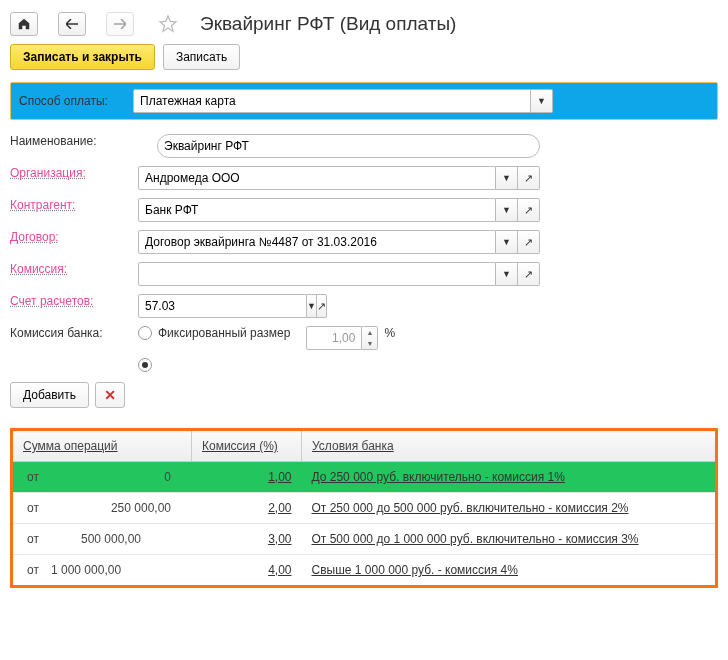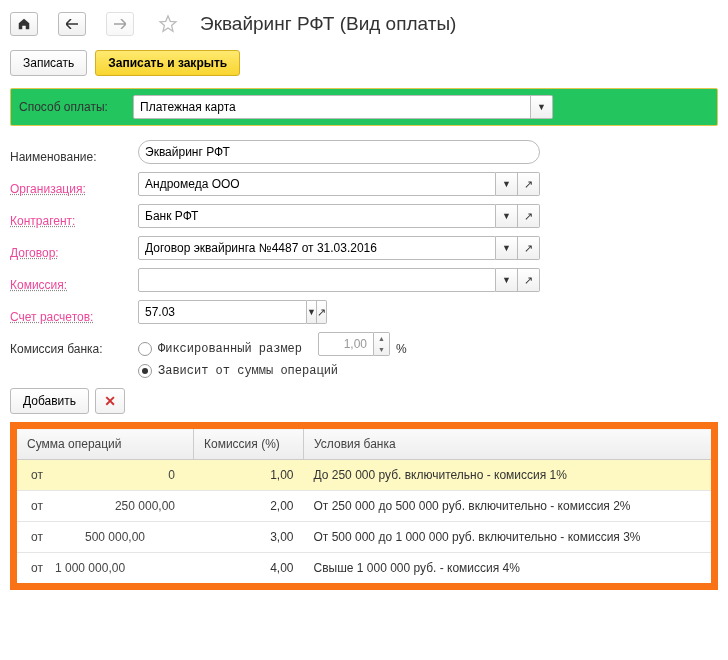--- a/index.html
+++ b/index.html
@@ -1,51 +1,51 @@
 <!DOCTYPE html>
 <html><head>
 <meta charset="utf-8">
 <style>
 * { box-sizing: border-box; margin: 0; padding: 0; }
 body { font-family: Arial, sans-serif; font-size: 12px; color: #333; background: #fff; padding: 12px 10px; width: 728px; }
-.topbar { display: flex; align-items: center; gap: 20px; margin-bottom: 14px; }
+.topbar { display: flex; align-items: center; gap: 20px; margin-bottom: 8px; }
 .nav-btn { width: 28px; height: 24px; border: 1px solid #bbb; border-radius: 3px; background: linear-gradient(#fff,#f0f0f0); display: flex; align-items: center; justify-content: center; cursor: pointer; }
 .nav-btn.disabled { opacity: .45; cursor: default; }
 .star-icon { width: 20px; height: 20px; margin: 0 2px 0 4px; }
 .page-title { font-size: 19px; font-weight: normal; color: #333; }
 .toolbar { display: flex; gap: 8px; margin-bottom: 12px; }
 .btn { height: 26px; padding: 0 12px; border: 1px solid #bbb; border-radius: 3px; background: linear-gradient(#fff,#f2f2f2); cursor: pointer; font-size: 12px; }
 .btn-primary { background: linear-gradient(#ffe970,#f8d530); border-color: #d4b020; font-weight: bold; }
-.row-hl { background: #22c55e; padding: 6px 8px; border: 1px solid #e0c850; border-radius: 2px; display: flex; align-items: center; gap: 6px; margin-bottom: 14px; }
-.form-row { display: flex; align-items: flex-end; margin-bottom: 8px; }
+.row-hl { background: #0ea5e9; padding: 6px 8px; border: 1px solid #e0c850; border-radius: 2px; display: flex; align-items: center; gap: 6px; margin-bottom: 14px; }
+.form-row { display: flex; align-items: flex-start; margin-bottom: 8px; }
 .label { width: 128px; color: #333; }
 .label-u { text-decoration: underline dotted; text-decoration-color: #888; color: #ec4899; }
 .input-group { display: flex; flex: 1; max-width: 402px; }
 .input-text { height: 24px; border: 1px solid #bbb; padding: 0 6px; font-size: 12px; background: #fff; }
 .input-full { flex: 1; border-radius: 2px 0 0 2px; }
-.input-solo { flex: 1; border-radius: 12px; }
+.input-solo { flex: 1; border-radius: 12px; margin-left: 19px; }
 .dd-btn { width: 22px; height: 24px; border: 1px solid #bbb; border-left: none; background: linear-gradient(#fff,#f0f0f0); display: flex; align-items: center; justify-content: center; cursor: pointer; }
 .dd-btn + .dd-btn { border-left: none; }
 .dd-btn:last-child { border-radius: 0 2px 2px 0; }
 .chevron { font-size: 9px; color: #333; }
 .open-icon { font-size: 11px; color: #333; }
-.radio-wrap { display: flex; align-items: center; gap: 6px; font-family: Liberation Mono, monospace; }
+.radio-wrap { display: flex; align-items: center; gap: 6px; }
 .radio { width: 14px; height: 14px; border: 1px solid #999; border-radius: 50%; display: flex; align-items: center; justify-content: center; }
 .radio.checked::after { content: ""; width: 6px; height: 6px; border-radius: 50%; background: #333; }
 .num-input { width: 56px; height: 24px; border: 1px solid #bbb; border-radius: 2px 0 0 2px; padding: 0 6px; text-align: right; font-size: 12px; color: #999; }
 .spin { width: 16px; height: 24px; border: 1px solid #bbb; border-left: none; border-radius: 0 2px 2px 0; display: flex; flex-direction: column; background: linear-gradient(#fff,#f0f0f0); }
 .spin div { flex: 1; font-size: 7px; display: flex; align-items: center; justify-content: center; cursor: pointer; color: #666; }
 .pct { margin-left: 6px; }
-.tbl-actions { display: flex; gap: 6px; margin-top: 10px; margin-bottom: 8px; }
+.tbl-actions { display: flex; gap: 6px; margin-top: 10px; margin-bottom: 20px; }
 .icon-btn { width: 30px; height: 26px; border: 1px solid #bbb; border-radius: 3px; background: linear-gradient(#fff,#f2f2f2); display: flex; align-items: center; justify-content: center; cursor: pointer; }
 .del-x { color: #d03030; font-weight: bold; font-size: 14px; }
-table { width: 100%; border-collapse: collapse; border: 7px solid #f97316; }
+table { width: 100%; border-collapse: collapse; border: 3px solid #f97316; text-decoration: underline; }
 th { background: linear-gradient(#fafafa,#ededed); border: 1px solid #ccc; padding: 8px 10px; text-align: left; font-weight: normal; color: #444; font-size: 12px; }
 td { border-bottom: 1px solid #e5e5e5; padding: 8px 10px; font-size: 12px; }
-tr.selected td { background: #fef9c3; }
+tr.selected td { background: #22c55e; }
 .col-op { width: 180px; }
 .col-com { width: 110px; text-align: right; }
 td.right { text-align: right; }
 td.from { padding-left: 14px; color: #444; }
 .house { width: 14px; height: 14px; }
 svg { display: block; }
 </style>
 </head>
 <body>
 
@@ -65,22 +65,22 @@
         <path d="M7 0 L12 5 L7 10 M12 5 L0 5" stroke="#333" stroke-width="1.5" fill="none"></path>
       </svg>
   </div>
   <svg class="star-icon" viewBox="0 0 20 20">
       <path d="M10 2 L12.3 7.3 L18 7.8 L13.6 11.6 L15 17.2 L10 14 L5 17.2 L6.4 11.6 L2 7.8 L7.7 7.3 Z" fill="none" stroke="#bbb" stroke-width="1.3"></path>
     </svg>
   <div class="page-title">Эквайринг РФТ (Вид оплаты)</div>
 </div>
 
 <div class="toolbar">
+  <button class="btn btn-primary">Записать и закрыть</button>
   <button class="btn">Записать</button>
-  <button class="btn btn-primary">Записать и закрыть</button>
 </div>
 
 <div class="row-hl">
   <span class="label" style="width:108px">Способ оплаты:</span>
   <div class="input-group" style="max-width:420px">
     <input class="input-text input-full" readonly="" value="Платежная карта" style="">
     <div class="dd-btn">
         <span class="chevron">▼</span>
       </div>
   </div>
@@ -170,21 +170,20 @@
       <div>▲</div>
       <div>▼</div>
     </div>
   <span class="pct">%</span>
 </div>
 
 <div class="form-row">
   <span class="label"></span>
   <div class="radio-wrap">
     <div class="radio checked"></div>
-    <span>Зависит от суммы операций</span>
   </div>
 </div>
 
 <div class="tbl-actions">
   <button class="btn">Добавить</button>
   <div class="icon-btn">
       <span class="del-x">✕</span>
     </div>
 </div>
 

